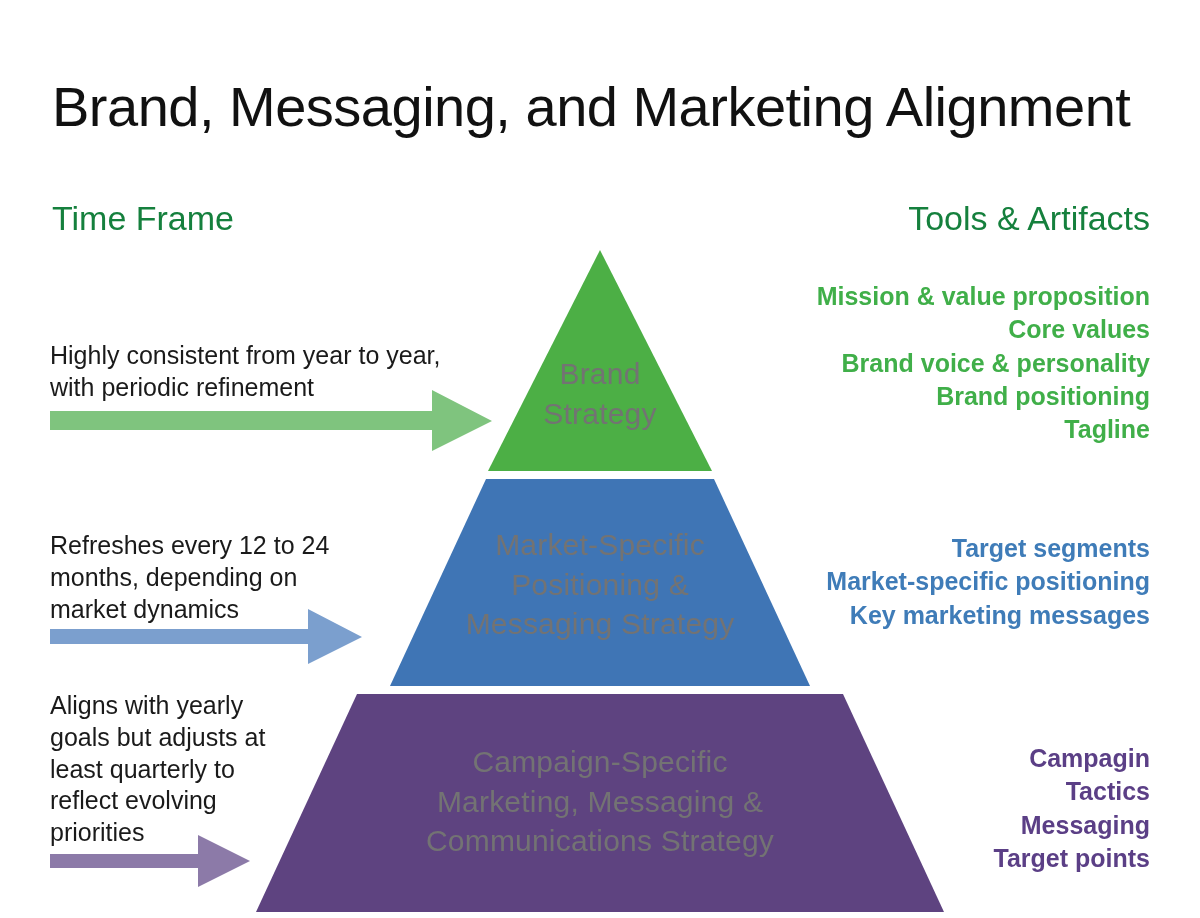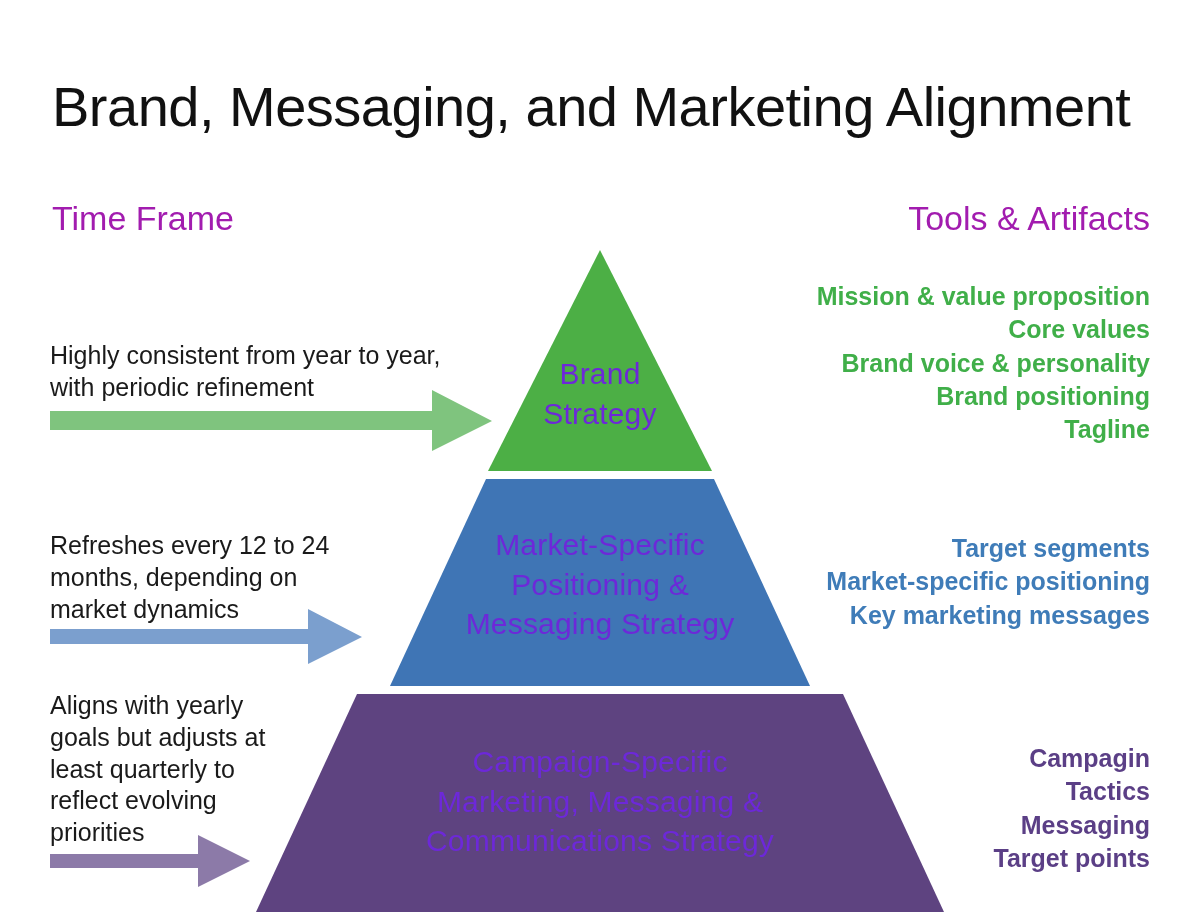--- a/index.html
+++ b/index.html
@@ -35,39 +35,39 @@
     color: #111111;
     white-space: nowrap;
   }
 
   
   .col-heading {
     position: absolute;
     top: 170px;
     font-size: 34px;
     font-weight: 400;
-    color: #a21caf;
+    color: #15803d;
     line-height: 1.1;
   }
   .col-heading.left  { left: 52px;  text-align: left; }
   .col-heading.right { right: 50px; text-align: right; }
 
   
   .pyramid {
     position: absolute;
     left: 0;
     top: 0;
     width: 1200px;
     height: 918px;
     pointer-events: none;
   }
   .tier-label {
     position: absolute;
     text-align: center;
-    color: #6d28d9;
+    color: #737373;
     font-size: 30px;
     font-weight: 400;
     line-height: 1.32;
     letter-spacing: 0.2px;
   }
   .tier-label.apex   { left: 490px; top: 324px; width: 220px; }
   .tier-label.middle { left: 455px; top: 495px; width: 290px; }
   .tier-label.base   { left: 375px; top: 712px; width: 450px; }
 
   

